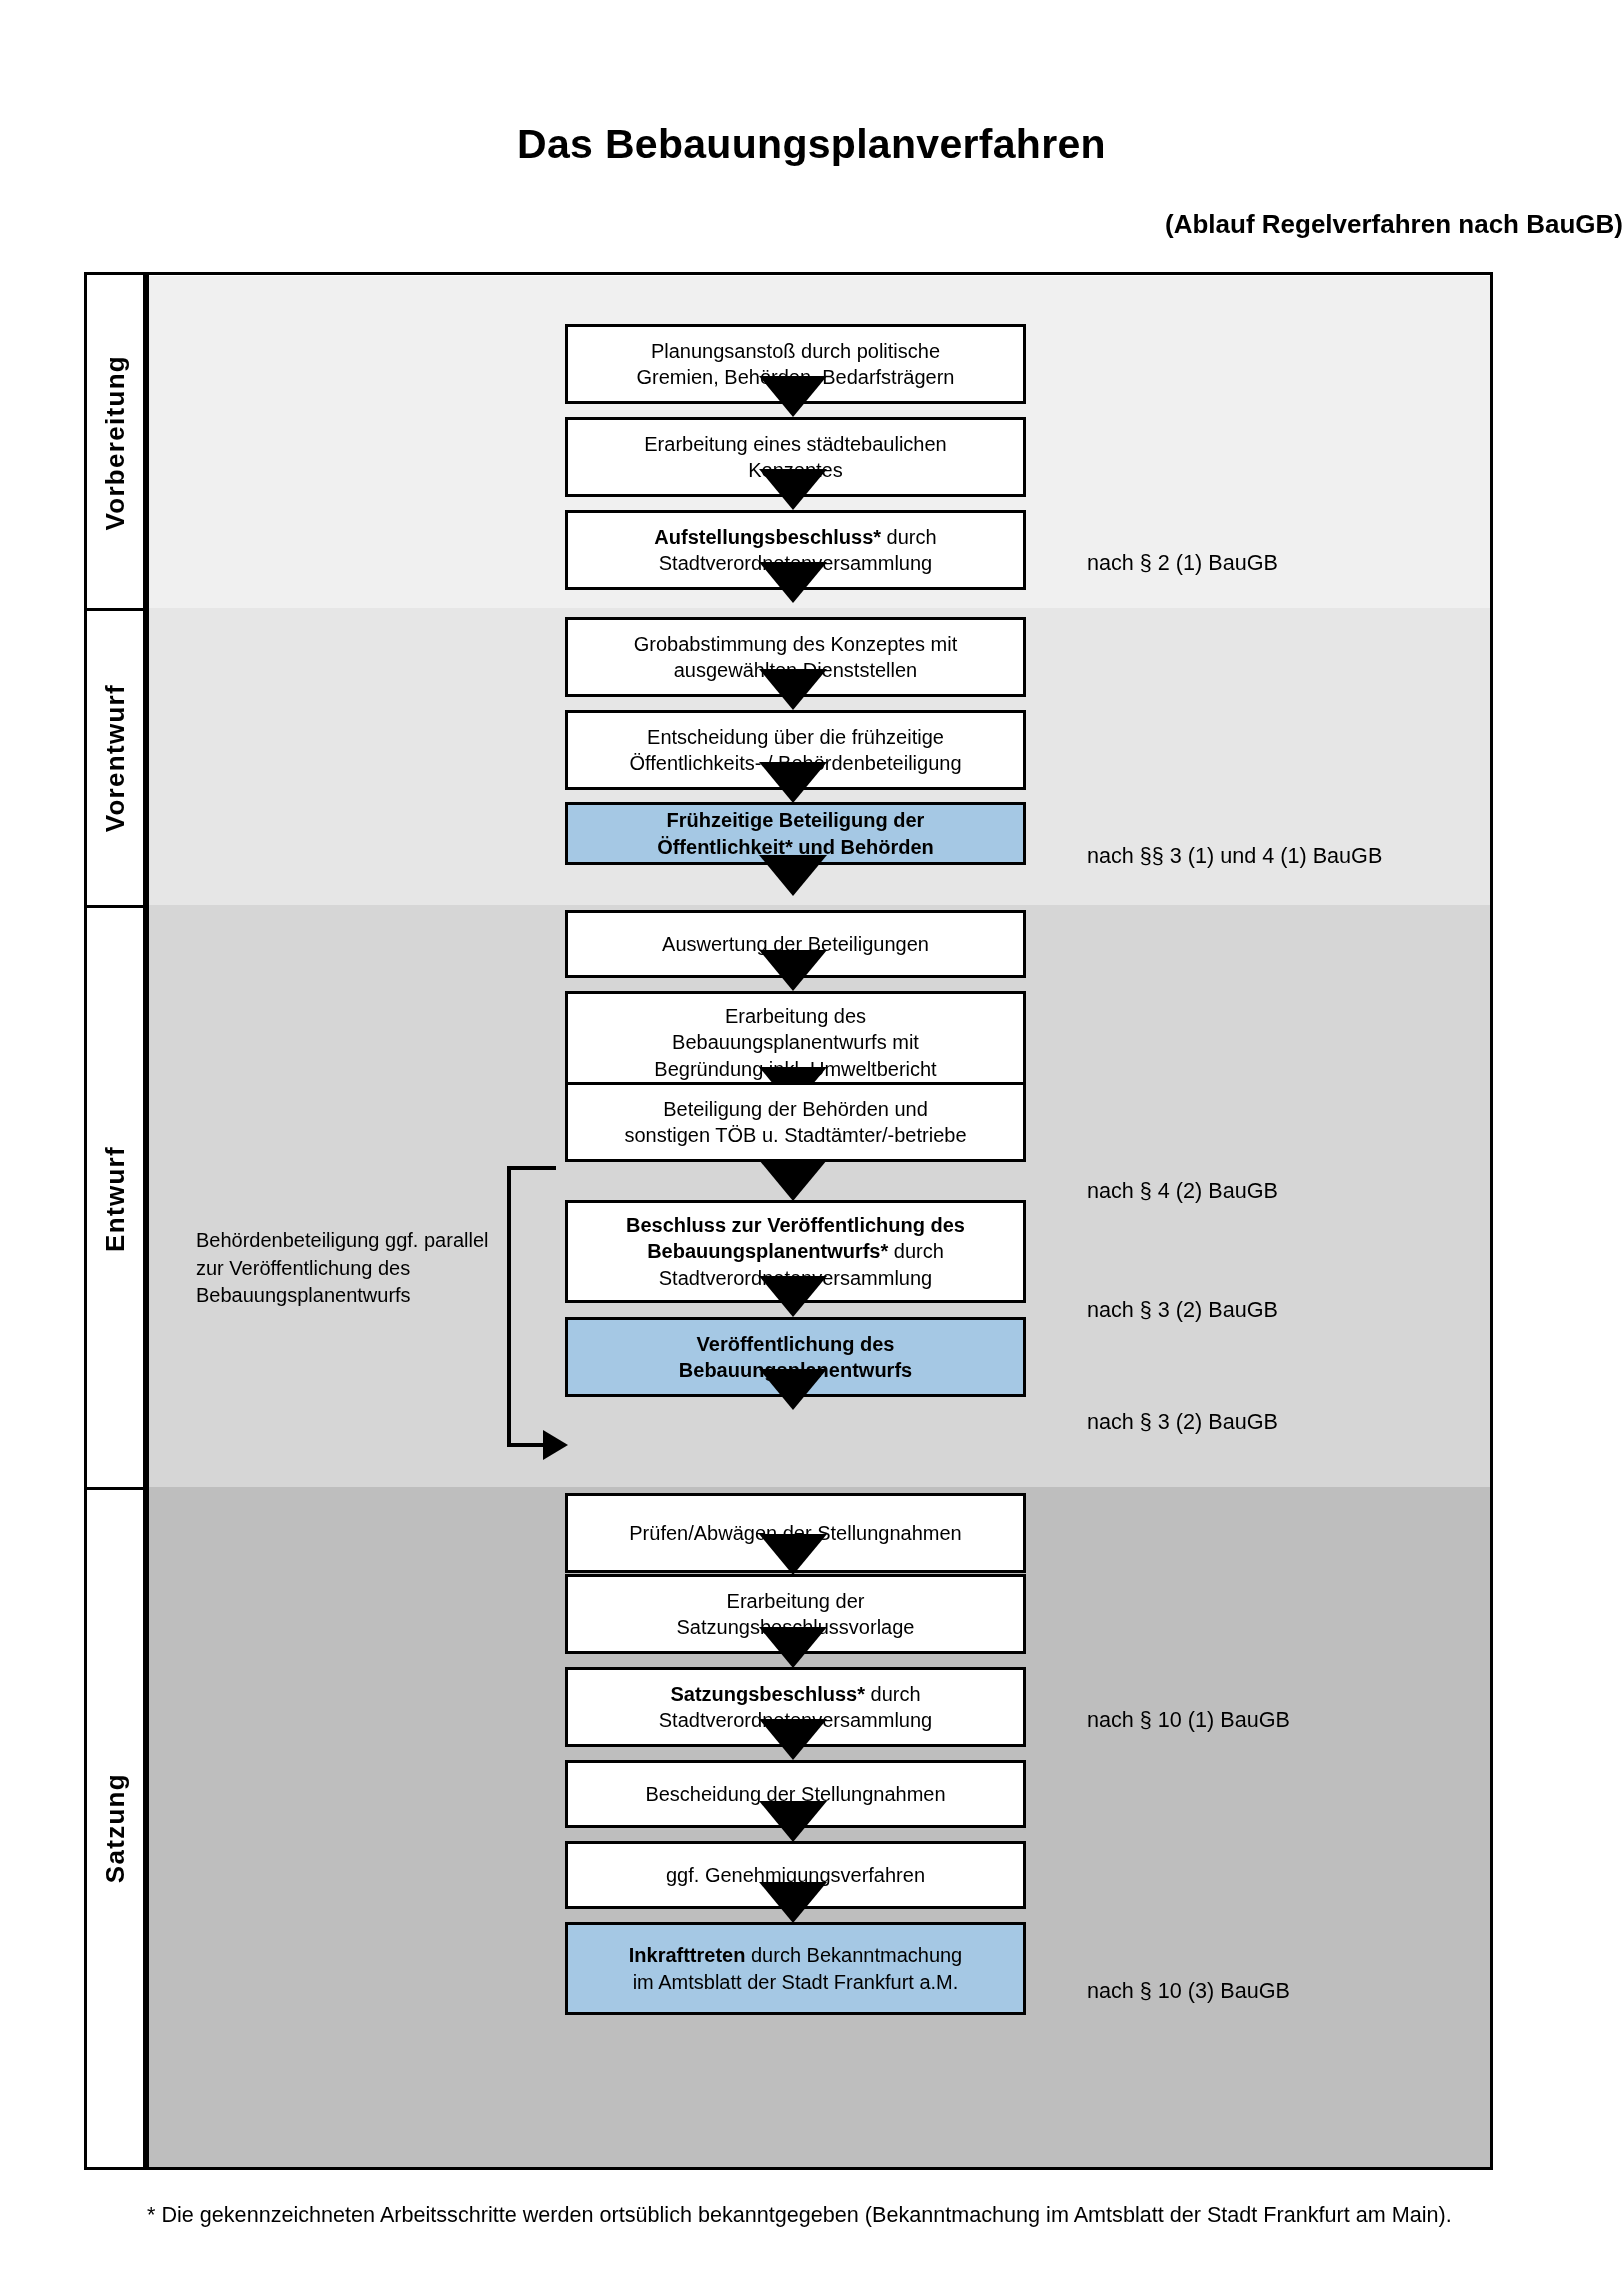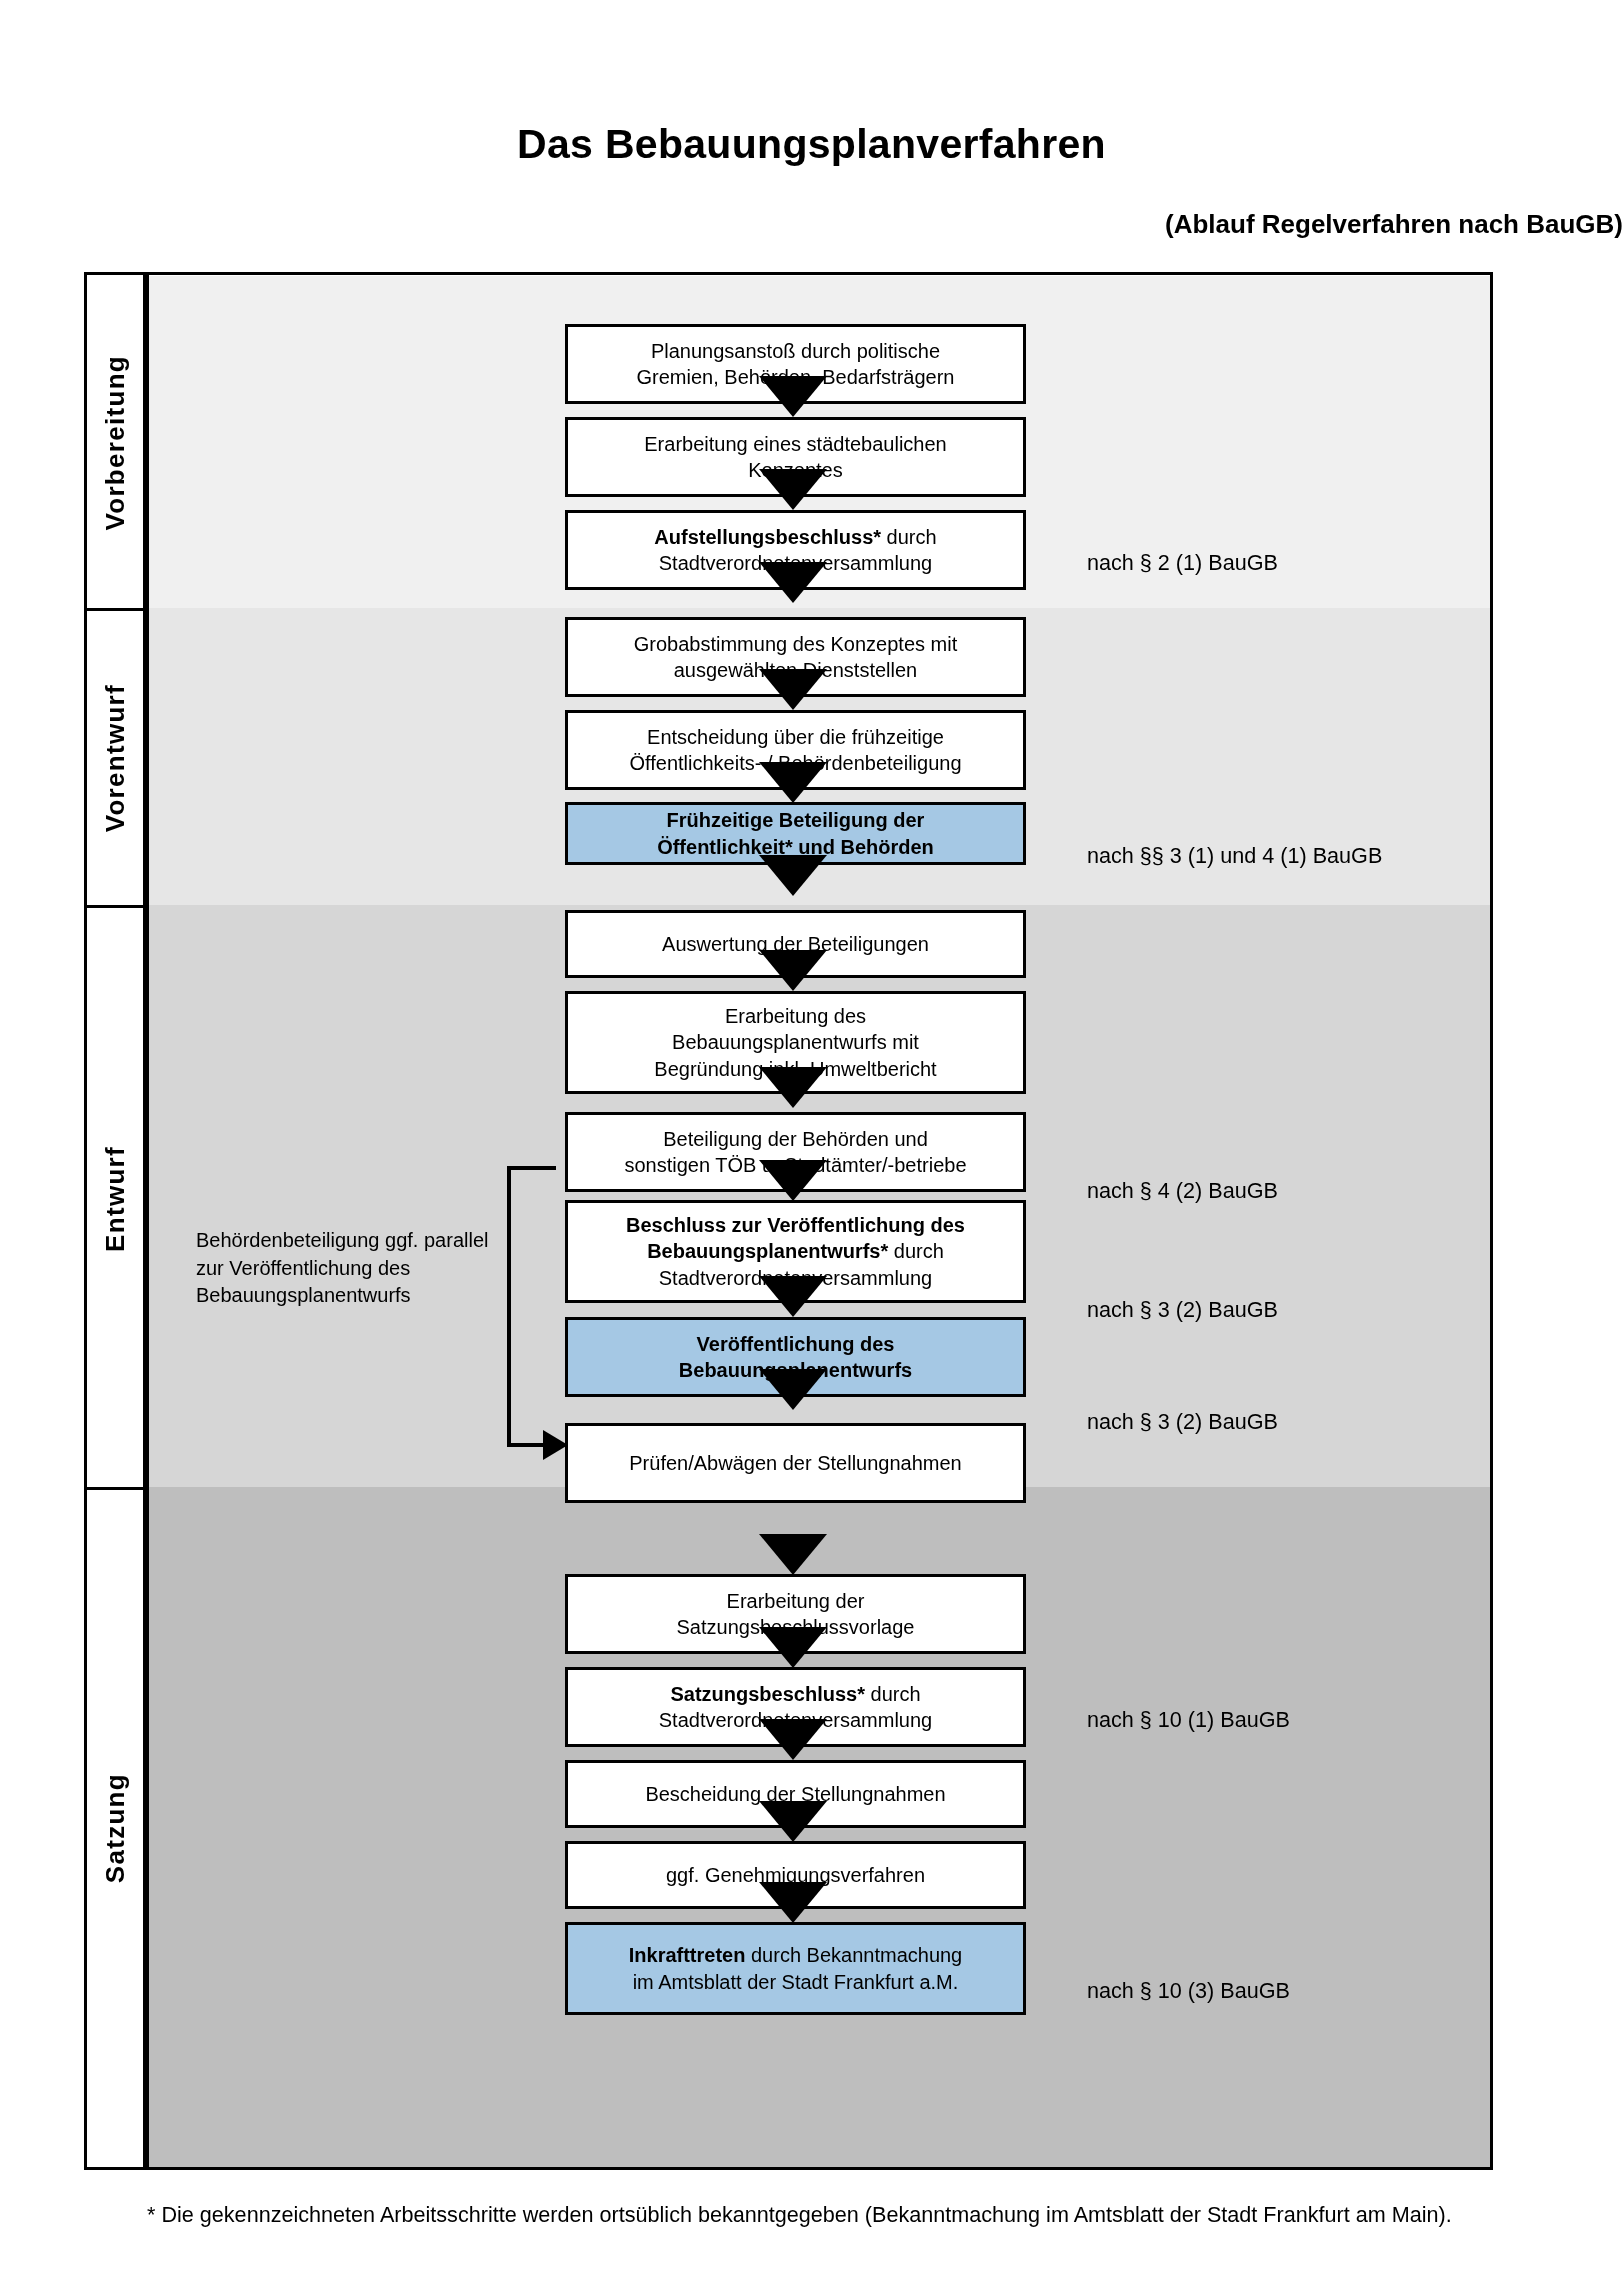--- a/index.html
+++ b/index.html
@@ -161,21 +161,21 @@
 
 <div class="node" style="top:991px;height:103px">
   <div>
       <span class="ln">Erarbeitung des</span>
       <span class="ln">Bebauungsplanentwurfs mit</span>
       <span class="ln">Begründung inkl. Umweltbericht</span>
     </div>
 </div>
 <div class="arrow" style="top:1067px"></div>
 
-<div class="node" style="top:1112px;height:80px">
+<div class="node" style="top:1082px;height:80px">
   <div>
       <span class="ln">Beteiligung der Behörden und</span>
       <span class="ln">sonstigen TÖB u. Stadtämter/-betriebe</span>
     </div>
 </div>
 <div class="arrow" style="top:1160px"></div>
 <div class="legal" style="top:1178px">nach § 4 (2) BauGB</div>
 
 <div class="node" style="top:1200px;height:103px">
   <div>
@@ -201,21 +201,21 @@
 <div id="br-bot"></div>
 <div id="br-head"></div>
 
 <div id="side-note">
   <span class="ln">Behördenbeteiligung</span>
   <span class="ln">ggf. parallel zur</span>
   <span class="ln">Veröffentlichung des</span>
   <span class="ln">Bebauungsplanentwurfs</span>
 </div>
 
-<div class="node" style="top:1423px;height:80px">
+<div class="node" style="top:1493px;height:80px">
   <div>
       <span class="ln">Prüfen/Abwägen der Stellungnahmen</span>
     </div>
 </div>
 <div class="arrow" style="top:1534px"></div>
 
 <div class="node" style="top:1574px;height:80px">
   <div>
       <span class="ln">Erarbeitung der</span>
       <span class="ln">Satzungsbeschlussvorlage</span>

